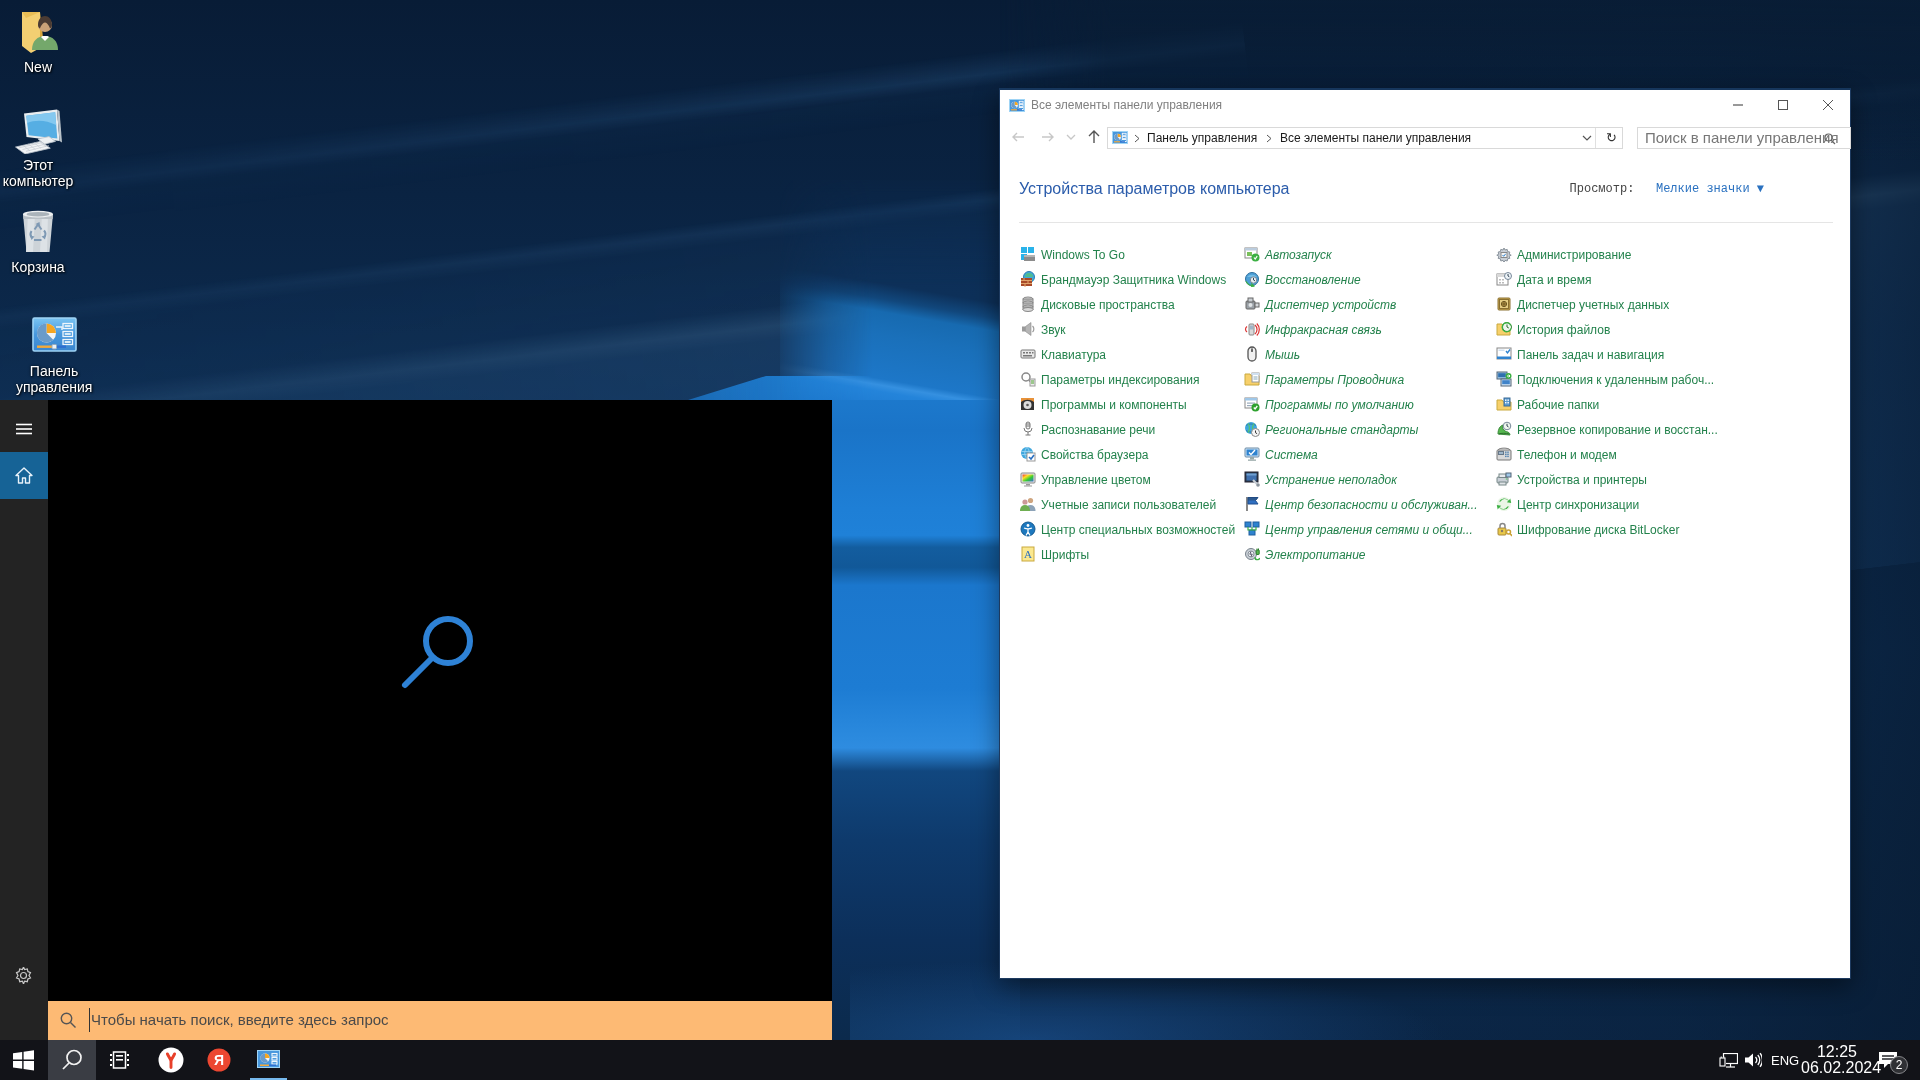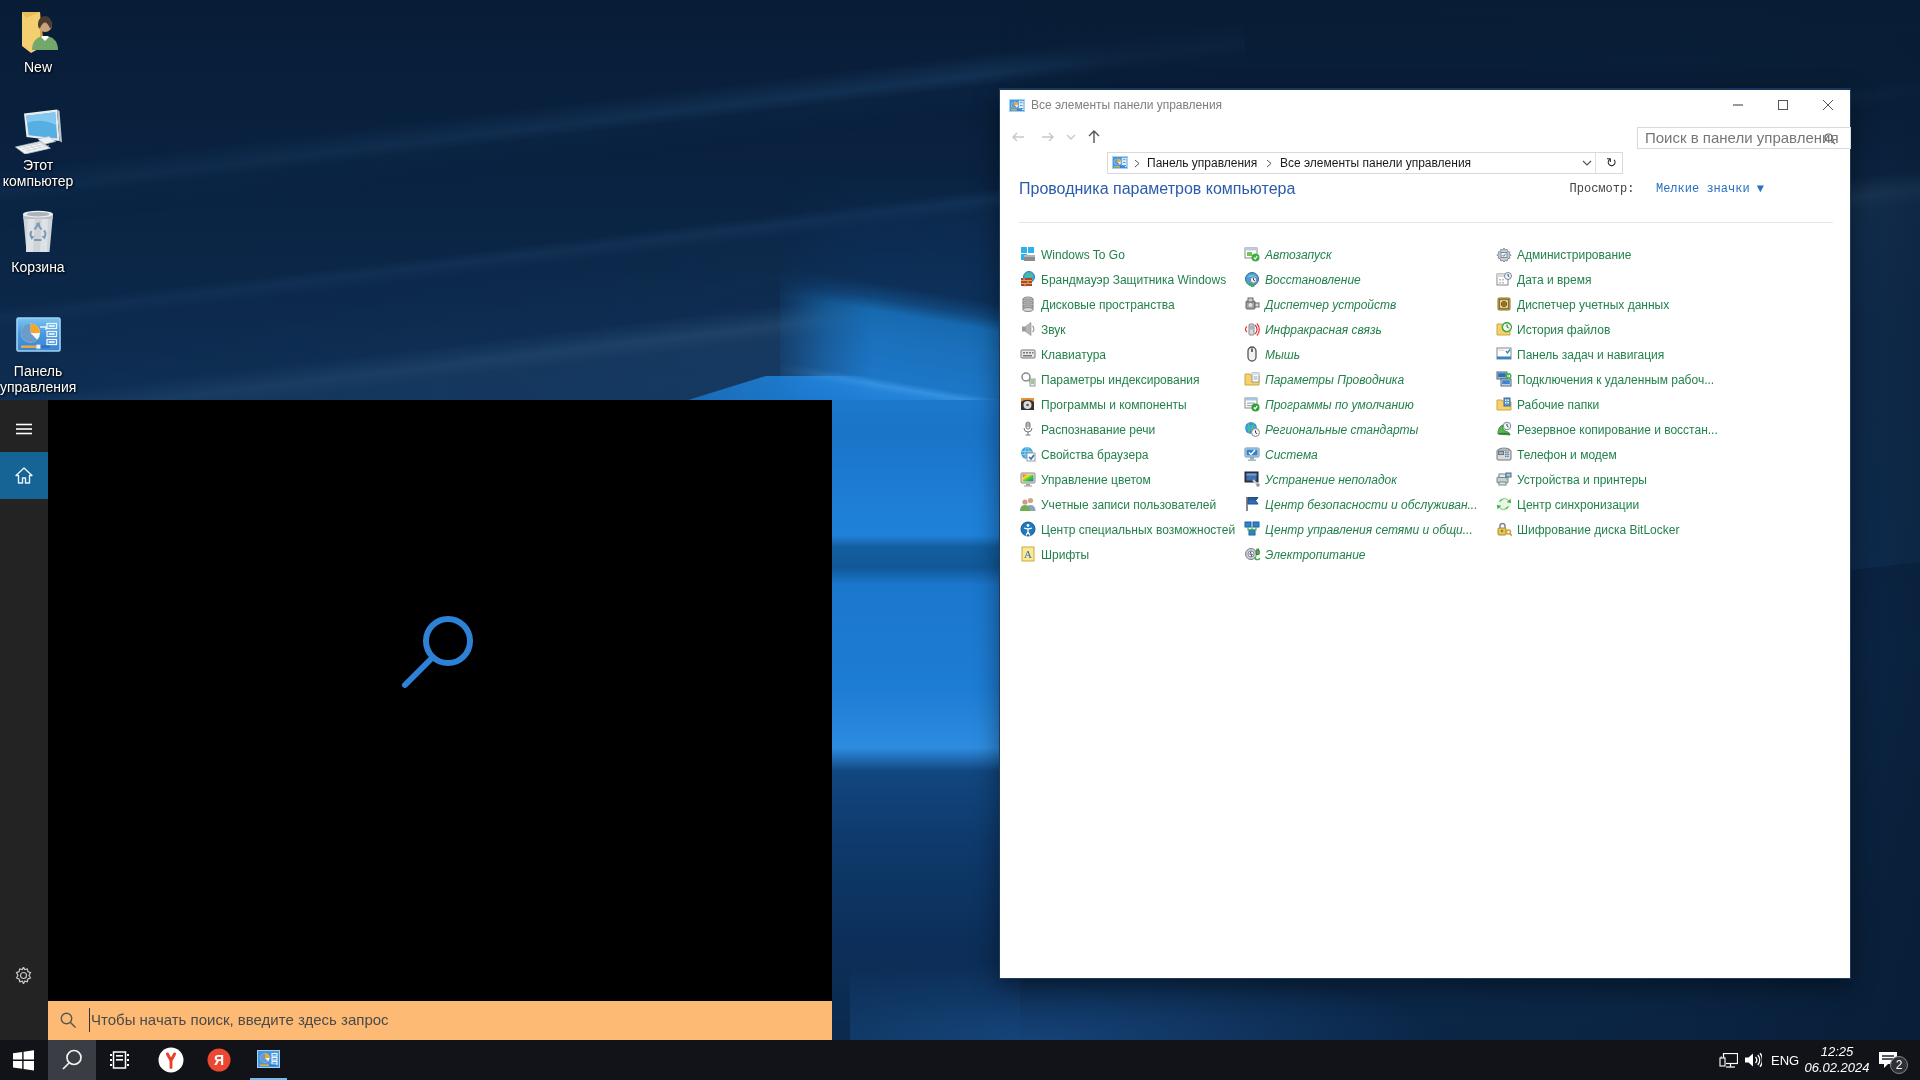--- a/index.html
+++ b/index.html
@@ -52,21 +52,21 @@
   border:1px solid #1d3a5f; border-top:2px solid #16365c; box-shadow:0 8px 24px rgba(0,0,0,0.45); }
 #titlebar { position:absolute; left:0; top:0; width:100%; height:31px; background:#fff; }
 #titlebar .ticon { position:absolute; left:9px; top:8px; }
 #titlebar .ttext { position:absolute; left:31px; top:8px; font-size:12px; color:#808080; }
 .winbtn { position:absolute; top:0; width:45px; height:30px; color:#555; display:flex; align-items:center; justify-content:center; }
 #btnmin { right:90px; } #btnmax { right:45px; } #btnclose { right:0; }
 
 #toolbar { position:absolute; left:0; top:31px; width:100%; height:32px; background:#fff; }
 .navsvg { position:absolute; }
 #addrbar svg, #srchbar svg { display:block; }
-#addrbar { position:absolute; left:107px; top:6px; width:516px; height:22px; background:#fff; border:1px solid #d9d9d9;margin-top:25px; }
+#addrbar { position:absolute; left:107px; top:6px; width:516px; height:22px; background:#fff; border:1px solid #d9d9d9; }
 #srchbar { position:absolute; left:637px; top:6px; width:214px; height:22px; background:#fff; border:1px solid #d9d9d9;
   font-size:15px; color:#777; line-height:20px; padding-left:7px; }
 
 #cphead { position:absolute; left:19px; top:90px; font-size:16px; color:#2b5cab; }
 #viewrow { position:absolute; right:86px; top:92px; font-size:12px; color:#444;font-family:Liberation Mono, monospace; }
 #viewrow b { color:#2a71c0; font-weight:normal; }
 #sepline { position:absolute; left:19px; top:132px; width:814px; height:1px; background:#e5e5e5; }
 .cpcol { position:absolute; top:153px; }
 #col1 { left:20px; } #col2 { left:244px;font-style:italic; } #col3 { left:496px; }
 .cpitem { height:25px; line-height:25px; white-space:nowrap; font-size:12px; color:#23824c; }
@@ -76,21 +76,21 @@
 #sidebar { position:absolute; left:0; top:0; width:48px; height:640px; background:#232323; }
 #sblack { position:absolute; left:48px; top:0; width:784px; height:601px; background:#000; }
 #homebox { position:absolute; left:0; top:52px; width:48px; height:47px; background:#166396; }
 #sfield { position:absolute; left:48px; top:601px; width:784px; height:39px; background:#fdba74;
   font-size:15px; color:#4a4a4a; line-height:38px; }
 .bigmag { position:absolute; left:398px; top:216px; }
 #stext { position:absolute; left:287px; top:311px; color:#fff; font-size:23px; line-height:31px; font-weight:400; }
 
 #taskbar { position:absolute; left:0; top:1040px; width:1920px; height:40px; background:#121318; }
 #tsearchbg { position:absolute; left:48px; top:0; width:48px; height:40px; background:#3a3d44; }
-#clock { position:absolute; right:47px; top:4px; width:72px; text-align:center; color:#fff; font-size:13px; line-height:16px;font-style:italic; }
+#clock { position:absolute; right:47px; top:4px; width:72px; text-align:center; color:#fff; font-size:16px; line-height:16px; }
 #cpline { position:absolute; left:250px; top:38px; width:37px; height:2px; background:#76b9ed; }
 </style>
 </head>
 <body>
 <div id="screen">
   <div id="wall"></div>
   <div id="ray1" class="ray"></div>
   <div id="ray2" class="ray"></div>
   <div class="beamstrip"></div>
   <div id="gapwrap">
@@ -143,21 +143,21 @@
         <path d="M20 32h7.5"></path>
       </g>
       <g fill="#7e99b4">
         <path d="M21.5 16l4-2 .5 4.5z"></path>
         <path d="M32 27l-1 4.5-3.5-3z"></path>
         <path d="M16 27.5l1.5 4.5 3-3.5z"></path>
       </g>
     </svg>
     Корзина
   </div>
-  <div class="dicon" style="left:0px; top:312px;">
+  <div class="dicon" style="left:16px; top:312px;">
     <svg class="ic" width="48" height="48" viewBox="0 0 48 48">
       <defs>
           <linearGradient id="cpg" x1="0" y1="0" x2="0" y2="1">
             <stop offset="0" stop-color="#7ac4f2"></stop>
             <stop offset="0.5" stop-color="#4797dd"></stop>
             <stop offset="1" stop-color="#3a86cf"></stop>
           </linearGradient>
         </defs>
       <rect x="3" y="6" width="43" height="33" rx="1.5" fill="url(#cpg)" stroke="#9fd4f5" stroke-width="1.6"></rect>
       <circle cx="16.5" cy="21" r="9.5" fill="#f4f6f8"></circle>
@@ -254,21 +254,21 @@
         <div style="position:absolute; right:26px; top:0; width:1px; height:20px; background:#e0e0e0;"></div>
         <span style="position:absolute; right:5px; top:2px; font-size:13px; color:#333;">↻</span>
       </div>
       <div id="srchbar">Поиск в панели управления
         <svg style="position:absolute; right:14px; top:5px;" width="12" height="12">
             <circle cx="4.5" cy="4.5" r="3.5" fill="none" stroke="#666" stroke-width="1.2"></circle>
             <line x1="7" y1="7" x2="11" y2="11" stroke="#666" stroke-width="1.2"></line>
           </svg>
       </div>
     </div>
-    <div id="cphead">Проводника параметров компьютера</div>
+    <div id="cphead">Устройства параметров компьютера</div>
     <div id="viewrow">Просмотр: &nbsp; <b>Мелкие значки ▼</b></div>
     <div id="sepline"></div>
     <div class="cpcol" id="col1">
       <div class="cpitem"><svg width="16" height="16">
             <rect x="1" y="1" width="6" height="6" fill="#2ab3ea"></rect>
             <rect x="8" y="1" width="6" height="6" fill="#2ab3ea"></rect>
             <rect x="1" y="8" width="6" height="6" fill="#2ab3ea"></rect>
             <rect x="4" y="9" width="11" height="6" fill="#8c8c8c"></rect>
             <rect x="4" y="9" width="11" height="2" fill="#b5b5b5"></rect>
           </svg>Windows To Go</div>

